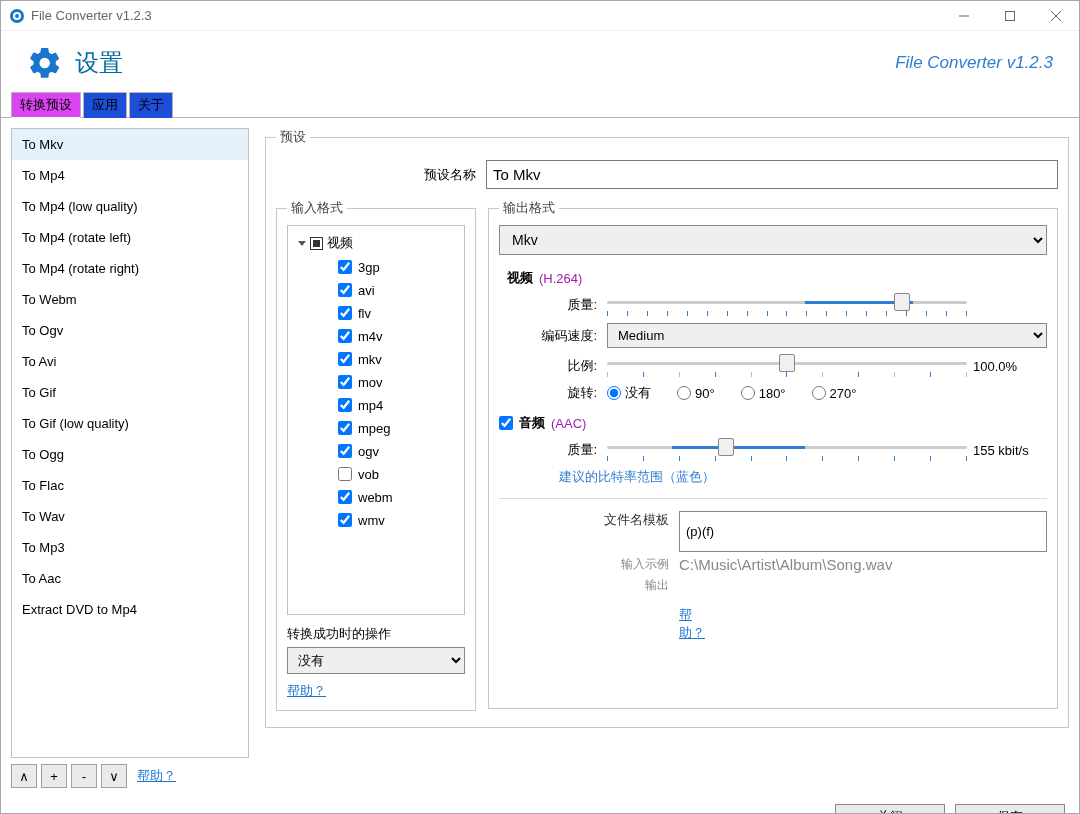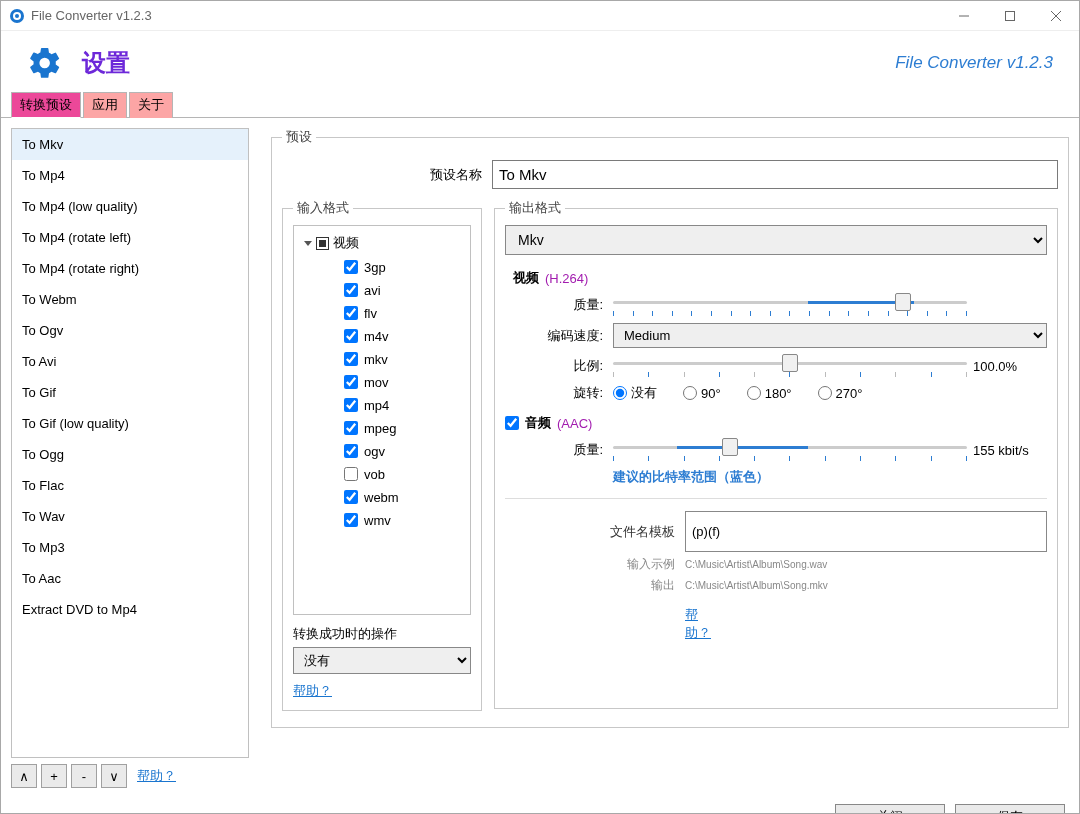--- a/index.html
+++ b/index.html
@@ -6,28 +6,28 @@
 body { background: #fff; width: 1080px; height: 814px; overflow: hidden; border: 1px solid #a8a8a8; position: relative; }
 
 .titlebar { height: 30px; display: flex; align-items: center; padding: 0 0 0 8px; background: #fff; border-bottom: 1px solid #eee; }
 .titlebar .app-icon { width: 16px; height: 16px; margin-right: 6px; }
 .titlebar .title { color: #666; }
 .titlebar .winbtns { margin-left: auto; display: flex; }
 .titlebar .winbtns div { width: 46px; height: 30px; display: flex; align-items: center; justify-content: center; color: #888; }
 
 .header { display: flex; align-items: center; padding: 14px 26px 10px 26px; }
 .header .gear { width: 36px; height: 36px; margin-right: 12px; }
-.header h1 { font-size: 24px; font-weight: 700; color: #6d28d9; margin-left: 7px; }
+.header h1 { font-size: 24px; font-weight: 400; color: #0369a1; }
 .header .brand { margin-left: auto; font-style: italic; color: #2d7dd2; font-size: 17px; }
 
 .tabbar { display: flex; border-bottom: 1px solid #b5b5b5; padding-left: 10px; }
-.tab { border: 1px solid #b5b5b5; border-bottom: none; background: #fca5a5; padding: 3px 8px; margin-right: 2px; cursor: pointer; position: relative; top: 1px; }
-.tab.active { background: #ec4899; border-bottom: 1px solid #fff; }
-
-.body { display: flex; padding: 10px; gap: 22px; height: 680px; }
+.tab { border: 1px solid #b5b5b5; border-bottom: none; background: #1d4ed8; padding: 3px 8px; margin-right: 2px; cursor: pointer; position: relative; top: 1px; }
+.tab.active { background: #d946ef; border-bottom: 1px solid #fff; }
+
+.body { display: flex; padding: 10px; gap: 16px; height: 680px; }
 
 .preset-col { width: 238px; display: flex; flex-direction: column; }
 .preset-list { flex: 1; border: 1px solid #c0c0c0; overflow-y: scroll; background: #fff; }
 .preset-item { padding: 8px 10px; cursor: pointer; }
 .preset-item.selected { background: #e5f1fb; }
 .preset-btns { display: flex; gap: 4px; margin-top: 6px; align-items: center; }
 .preset-btns button { width: 26px; height: 24px; border: 1px solid #a0a0a0; background: #eaeaea; cursor: pointer; }
 .preset-btns .help { color: #1a75cf; text-decoration: underline; cursor: pointer; margin-left: 6px; }
 
 .right-col { flex: 1; display: flex; flex-direction: column; gap: 0px; }
@@ -70,29 +70,29 @@
 .slider-track .blue { position: absolute; height: 100%; background: #2d7dd2; }
 .slider-thumb { position: absolute; top: 0; width: 16px; height: 18px; background: #f0f0f0; border: 1px solid #888; border-radius: 2px; transform: translateX(-8px); }
 .ticks { position: absolute; bottom: 0; left: 0; right: 0; height: 6px; display: flex; justify-content: space-between; }
 .ticks span { width: 1px; height: 5px; background: #2d7dd2; display: block; }
 .ticks span.wk { background: #bbb; }
 
 .rot-group { display: flex; gap: 16px; align-items: center; flex: 1; }
 .rot-group label { display: flex; gap: 4px; align-items: center; width: auto; }
 .rot-group input[type=radio] { width: 14px; height: 14px; }
 
-.tip { color: #2d7dd2; margin-left: 108px; margin-top: 2px; font-weight: bold; }
+.tip { color: #2d7dd2; margin-left: 60px; margin-top: 2px; }
 
 hr { border: none; border-top: 1px solid #ddd; margin: 12px 0; }
 
-.tmpl-row { display: flex; align-items: center; margin: 4px 0; }
+.tmpl-row { display: flex; align-items: flex-start; margin: 4px 0; }
 .tmpl-row label { width: 170px; text-align: right; margin-right: 10px; color: #333; }
 .tmpl-row .grey { color: #888; font-size: 12px; }
 .tmpl-row input { flex: 1; border: 1px solid #888; padding: 12px 6px; }
-.tmpl-row .path { flex: 1; color: #888; font-size: 10px; }
+.tmpl-row .path { flex: 1; color: #888; font-size: 15px; }
 
 .footer { display: flex; justify-content: flex-end; gap: 10px; padding: 6px 14px; }
 .footer button { width: 110px; height: 26px; border: 1px solid #888; background: #eaeaea; cursor: pointer; }
 
 ::-webkit-scrollbar { width: 17px; }
 ::-webkit-scrollbar-track { background: #f1f1f1; }
 ::-webkit-scrollbar-thumb { background: #c1c1c1; border: 1px solid #aaa; }
 .tri { width:0;height:0;border-left:4px solid transparent;border-right:4px solid transparent;border-top:5px solid #555; display:inline-block; }
 .indet { display:inline-block; width:13px; height:13px; border:1px solid #333; position:relative; }
 .indet::after { content:''; position:absolute; inset:2px; background:#333; }
@@ -375,21 +375,20 @@
             <div class="tmpl-row">
               <label>文件名模板</label>
               <input type="text" value="(p)(f)" style="">
             </div>
             <div class="tmpl-row">
               <label class="grey">输入示例</label>
               <span class="path">C:\Music\Artist\Album\Song.wav</span>
             </div>
             <div class="tmpl-row">
               <label class="grey">输出</label>
-              <span class="path">C:\Music\Artist\Album\Song.mkv</span>
             </div>
             <div class="tmpl-row">
               <label></label>
               <span class="help-link" style="flex:0;">帮助？</span>
             </div>
 
           </fieldset>
         </div>
       </div>
     </fieldset>

